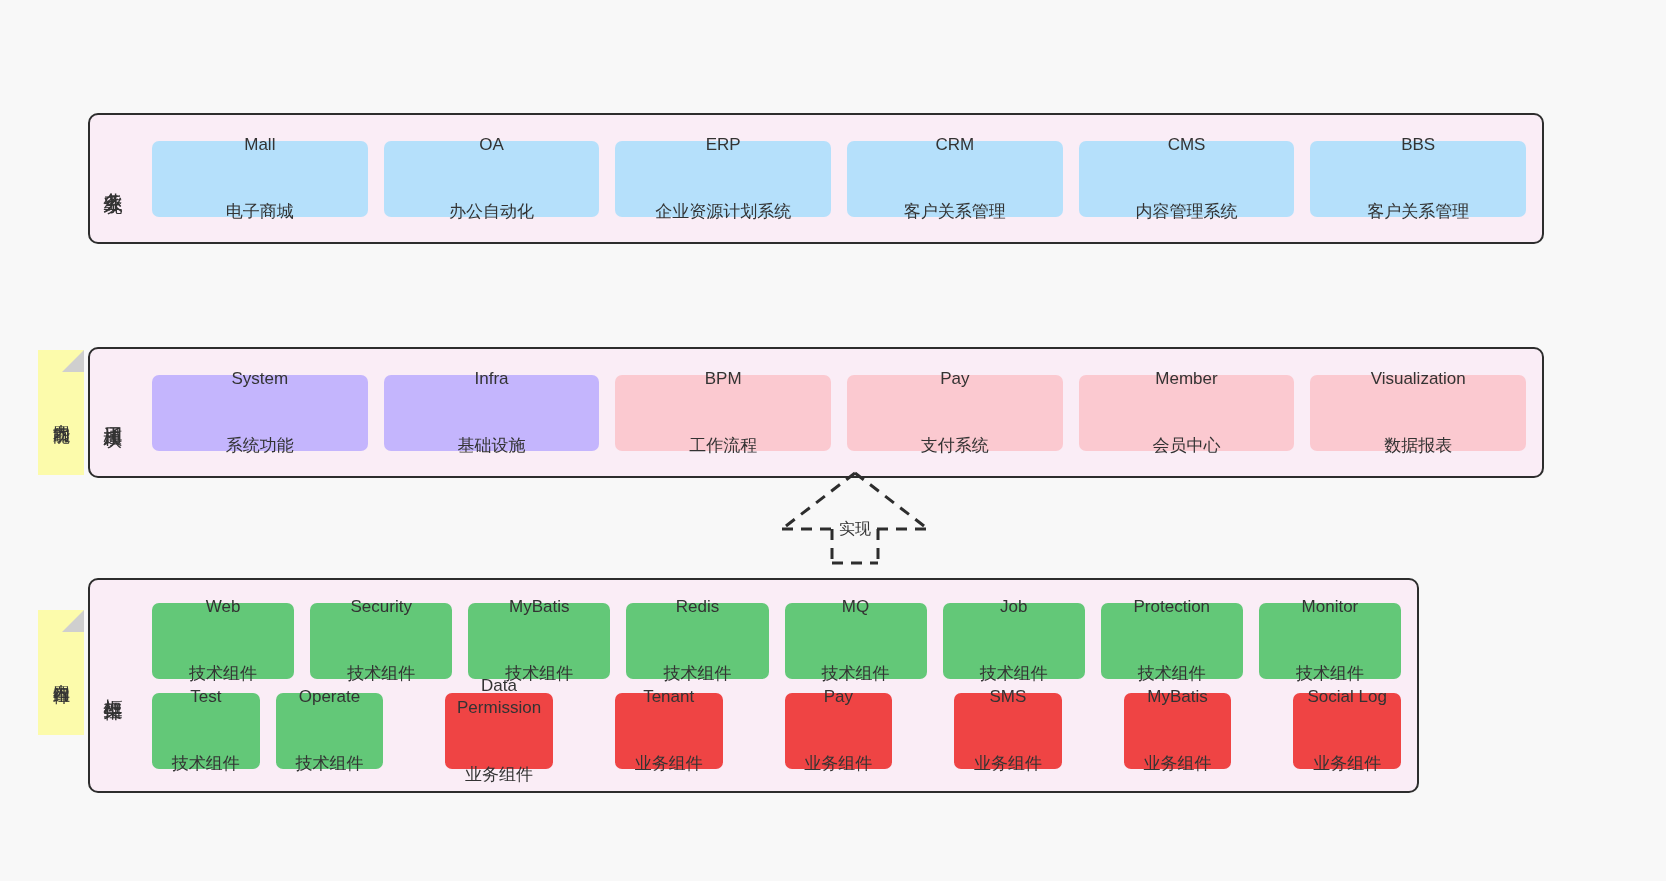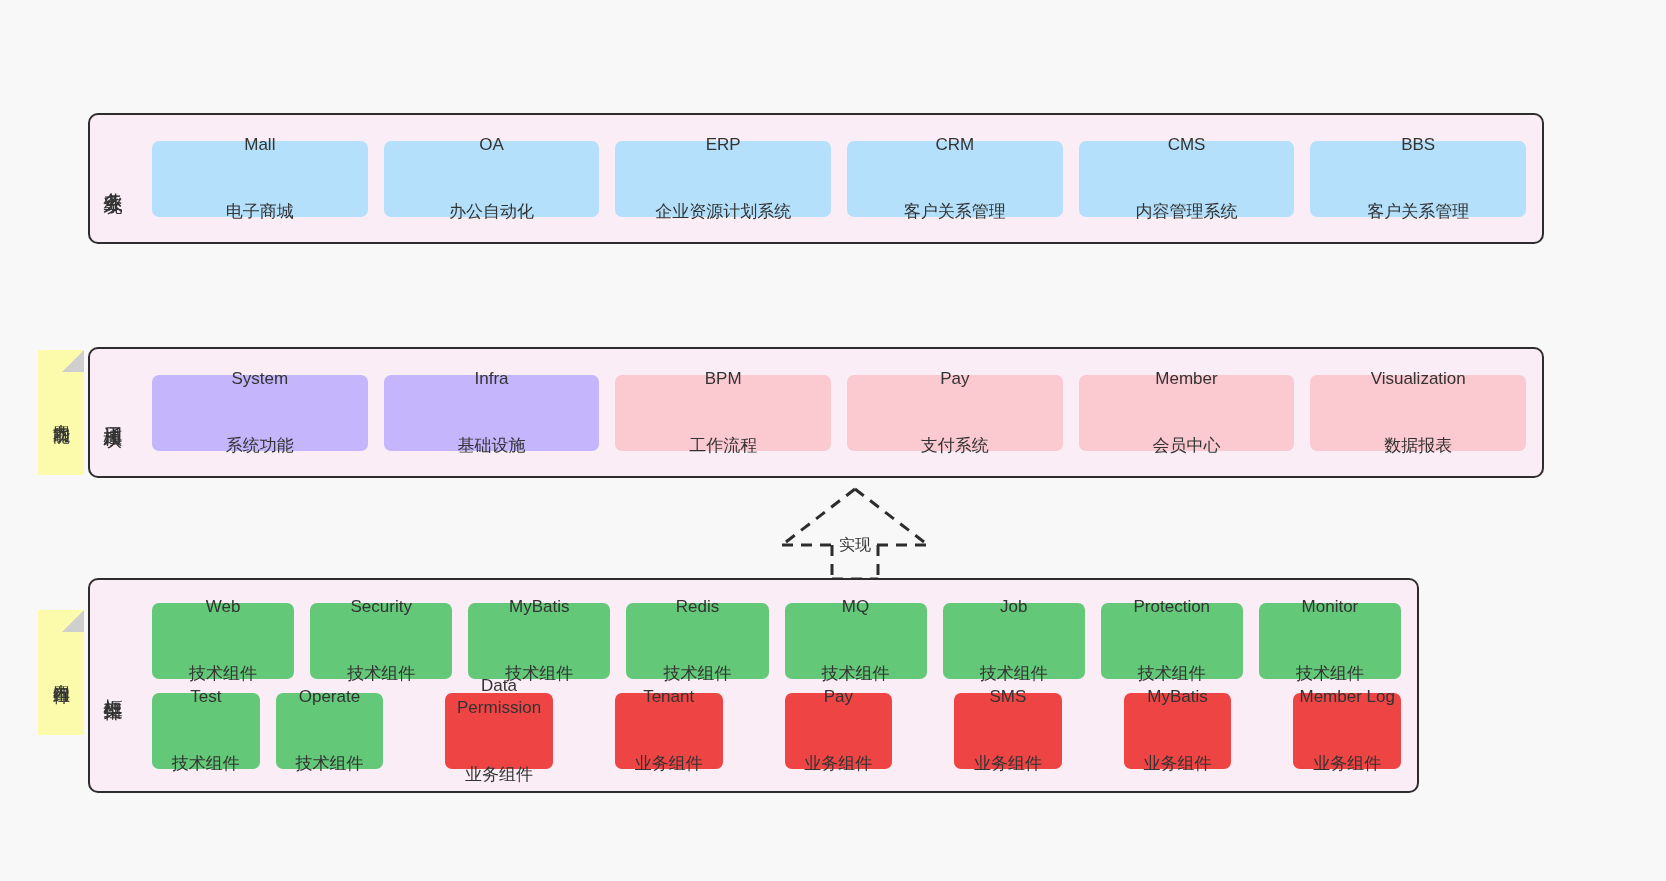--- a/index.html
+++ b/index.html
@@ -143,21 +143,21 @@
     top: 52px;
     transform: translateX(-50%);
     background: #f8f8f8;
     padding: 0 3px;
     font-size: 16px;
     color: #333333;
     white-space: nowrap;
     user-select: none;
   }
   #arrow-build  { left: 755px; top: 250px; }
-  #arrow-impl   { left: 770px; top: 483px; font-family: Liberation Mono, monospace; }
+  #arrow-impl   { left: 770px; top: 467px; font-family: Liberation Mono, monospace; }
 </style>
 </head>
 <body>
 
 <div id="stage">
 
   <div class="layer" id="layer-business">
     <div class="layer-label">业务系统</div>
     <div class="layer-body">
       <div class="card-row">
@@ -298,21 +298,21 @@
         </div>
         <div class="card c-green-light">
           <div class="c-title">SMS</div>
           <div class="c-sub">业务组件</div>
         </div>
         <div class="card c-green-light">
           <div class="c-title">MyBatis</div>
           <div class="c-sub">业务组件</div>
         </div>
         <div class="card c-green-light">
-          <div class="c-title">Member Log</div>
+          <div class="c-title">Social Log</div>
           <div class="c-sub">业务组件</div>
         </div>
       </div>
 
     </div>
   </div>
 
 </div>
 
 </body></html>

